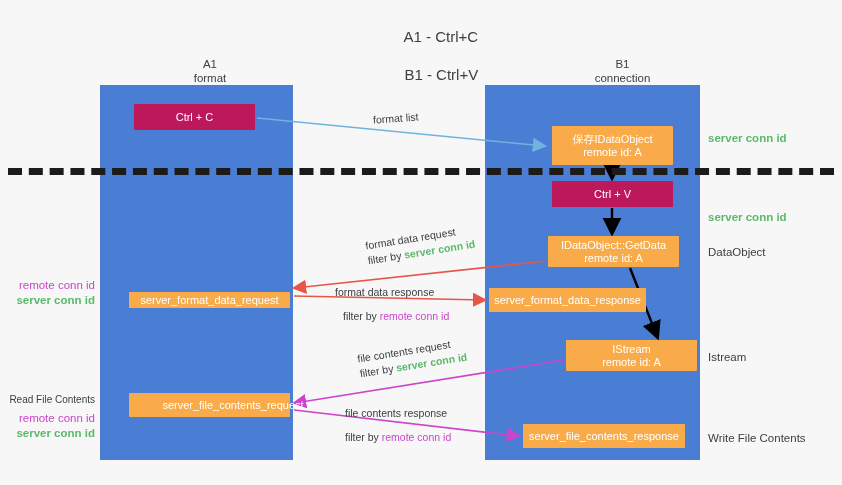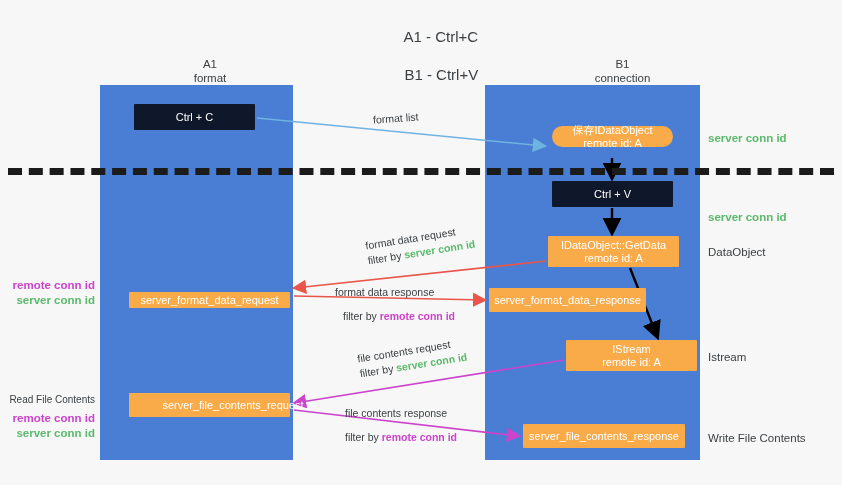--- a/index.html
+++ b/index.html
@@ -61,42 +61,42 @@
     flex-direction: column;
     align-items: center;
     justify-content: center;
     text-align: center;
     color: #ffffff;
     font-size: 11px;
     line-height: 13px;
     border-radius: 1px;
   }
   .box.orange { background: #f9ab49; }
-  .box.green  { background: #0f172a; }
+  .box.green  { background: #be185d; }
   .box .ln2 { display: block; }
 
   #box-ctrl-c        { left: 134px; top: 104px; width: 121px; height: 26px; }
-  #box-idataobject   { left: 552px; top: 126px; width: 121px; height: 21px; border-radius: 13px; }
+  #box-idataobject   { left: 552px; top: 126px; width: 121px; height: 39px; }
   #box-ctrl-v        { left: 552px; top: 181px; width: 121px; height: 26px; }
   #box-getdata       { left: 548px; top: 236px; width: 131px; height: 31px; }
   #box-istream       { left: 566px; top: 340px; width: 131px; height: 31px; }
   #box-fmt-req       { left: 129px; top: 292px; width: 161px; height: 16px; }
   #box-fmt-resp      { left: 489px; top: 288px; width: 157px; height: 24px; }
   #box-file-req      { left: 129px; top: 393px; width: 161px; height: 24px; padding-left: 47px; }
   #box-file-resp     { left: 523px; top: 424px; width: 162px; height: 24px; }
 
   
   .side-label {
     font-size: 11.5px;
     line-height: 15px;
     color: #3c4043;
     white-space: nowrap;
   }
   .green-txt  { color: #5bb96b; font-weight: bold; }
-  .pink-txt   { color: #cc44cc; font-weight: bold; }
+  .pink-txt   { color: #cc44cc; font-weight: normal; }
   .plain-txt  { color: #3c4043; }
 
   #lbl-server-1 { left: 708px; top: 131px; }
   #lbl-server-2 { left: 708px; top: 210px; }
   #lbl-dataobject { left: 708px; top: 245px; }
   #lbl-istream  { left: 708px; top: 350px; }
   #lbl-write-file { left: 708px; top: 431px; }
 
   #lbl-left-ids {
     left: 8px; top: 278px;

